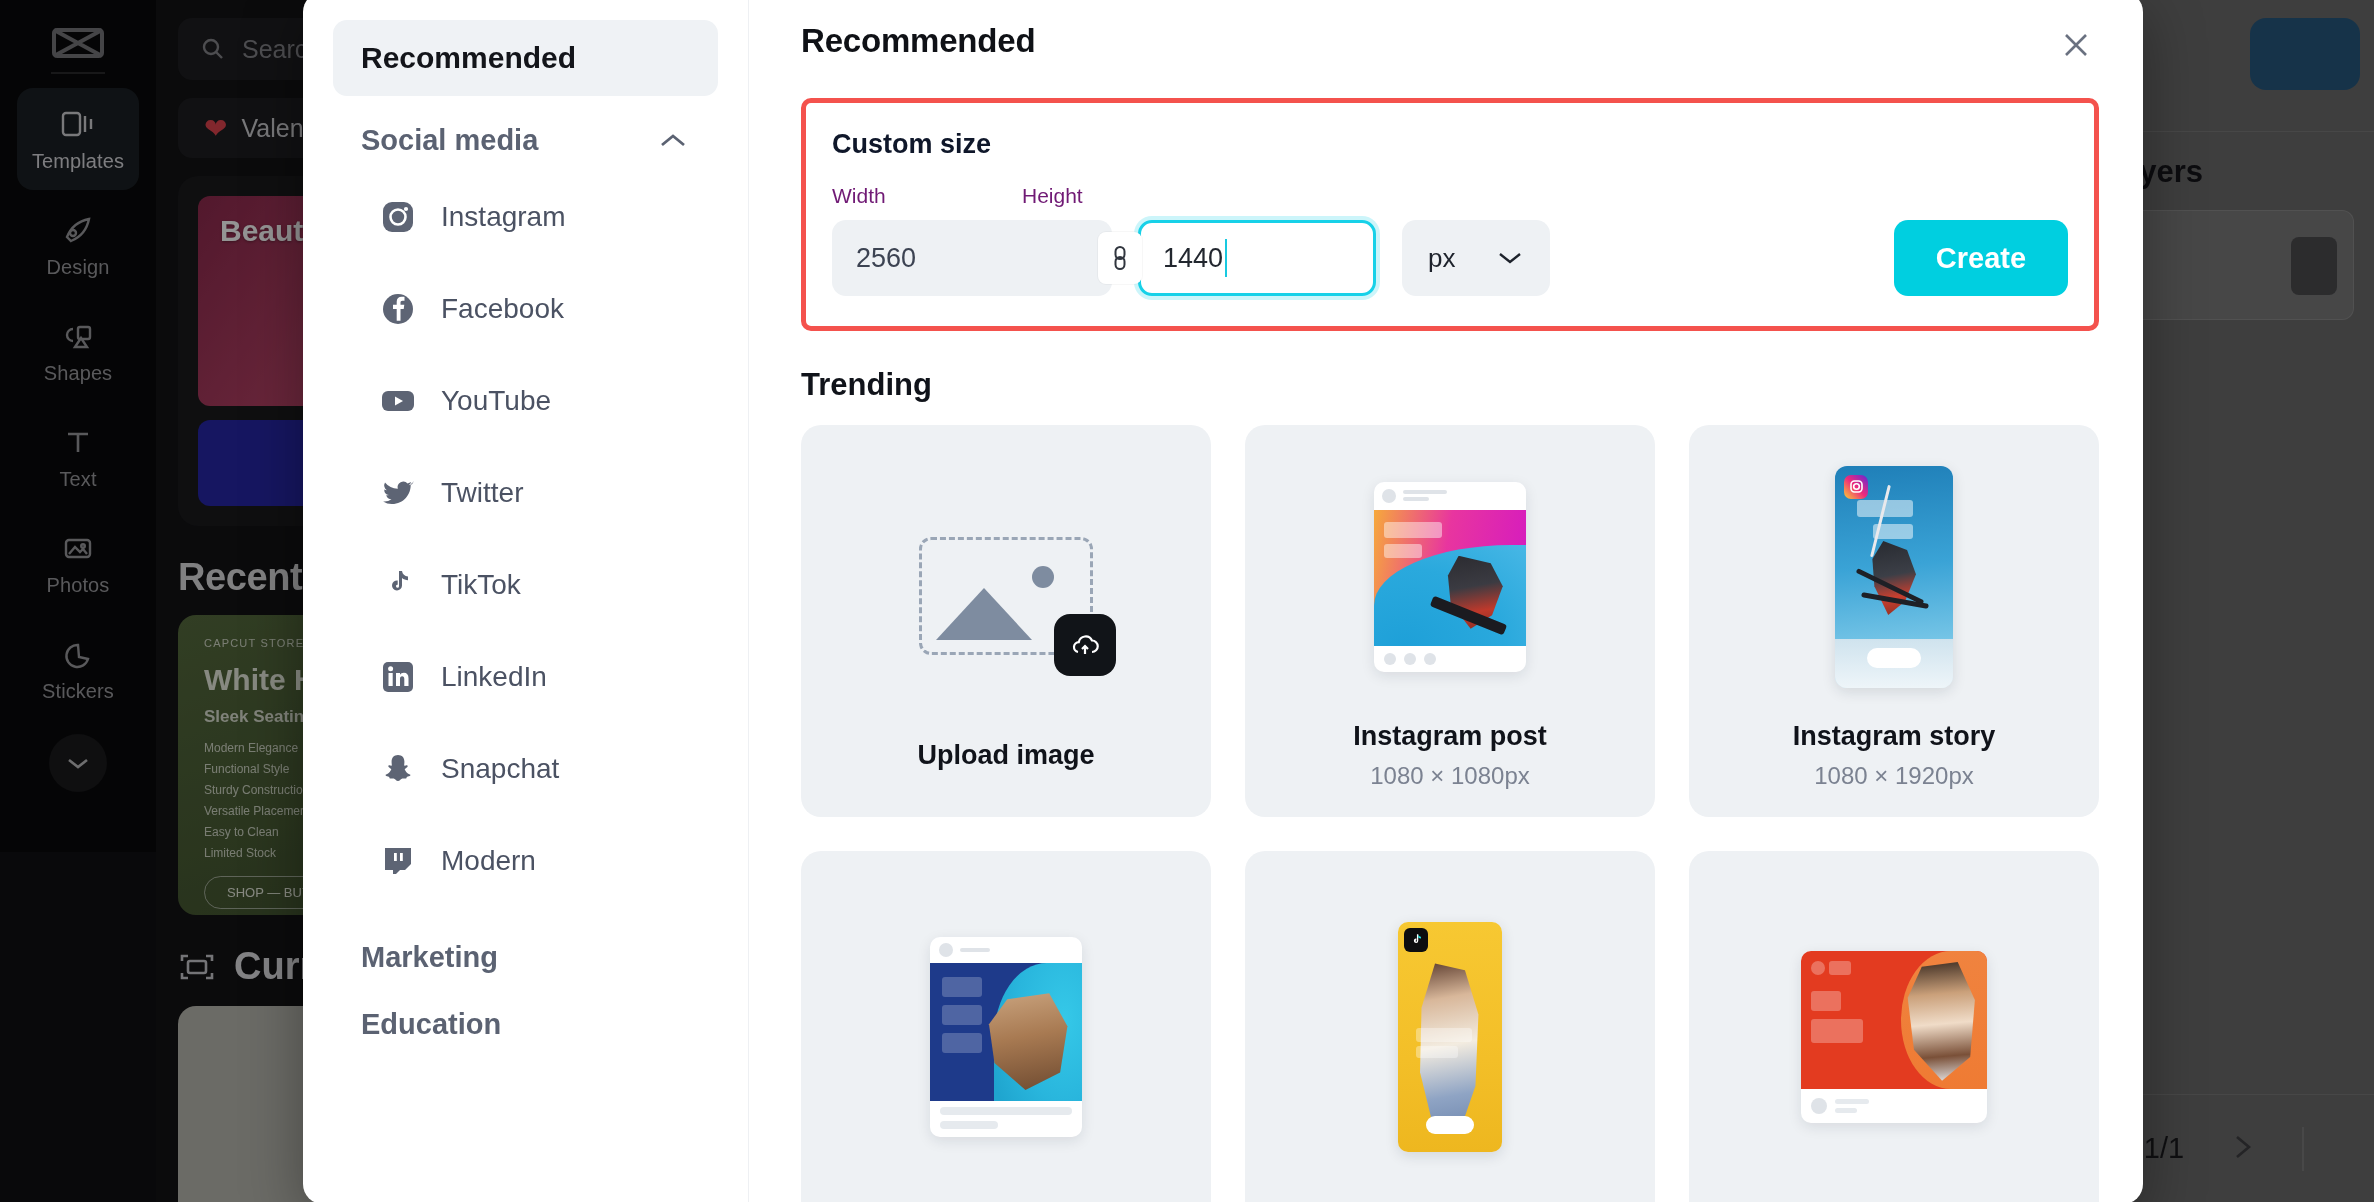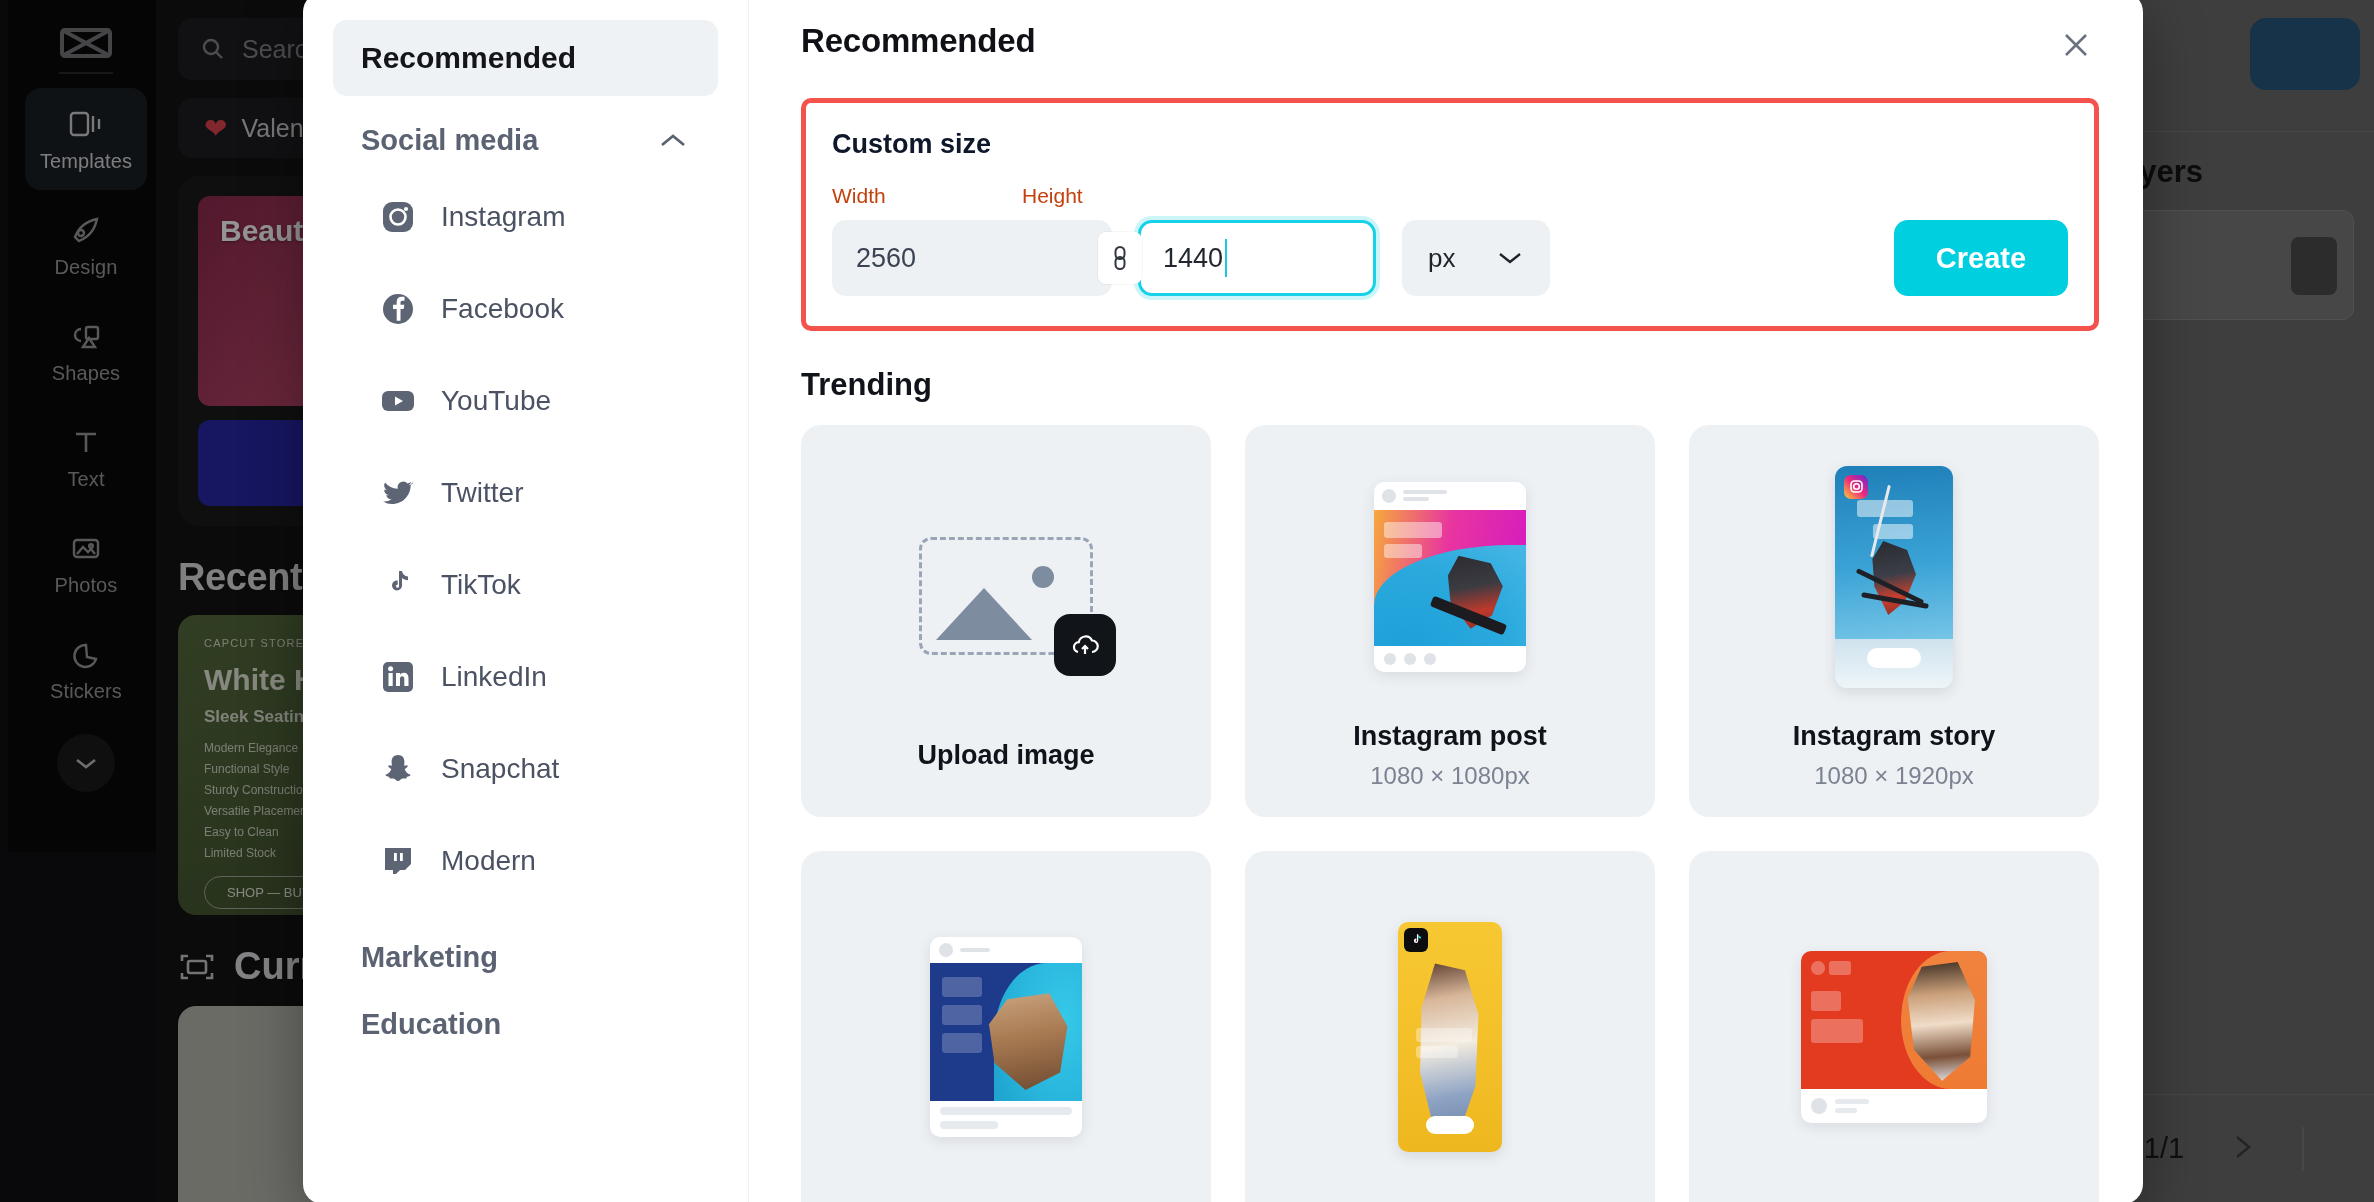--- a/index.html
+++ b/index.html
@@ -8,21 +8,21 @@
     overflow: hidden;
     font-family: "Liberation Sans", sans-serif;
     background: #0b0b0c;
   }
 
   
   #app-shell { position: absolute; inset: 0; background: #111113; }
 
   
   #left-rail {
-    position: absolute; left: 8px; top: 0; width: 156px; height: 852px;
+    position: absolute; left: 0; top: 0; width: 156px; height: 852px;
     background: #0a0a0b;
     display: flex; flex-direction: column; align-items: center;
     padding-top: 18px;
   }
   #brand-logo { width: 66px; height: 50px; display:flex; align-items:center; justify-content:center; }
   #rail-divider { width: 54px; height: 2px; background: #2a2a2c; margin: 4px 0 14px; }
   .rail-item {
     width: 122px; height: 102px; border-radius: 16px;
     display: flex; flex-direction: column; align-items: center; justify-content: center;
     gap: 7px; color: #9a9a9e; margin-bottom: 4px;
@@ -135,21 +135,21 @@
   #modal-title { font-size: 33px; font-weight: 800; color:#0f1116; letter-spacing:-.2px; }
   #modal-close { width: 46px; height: 46px; color:#6a7180; display:flex; align-items:center; justify-content:center; }
 
   
   #custom-size {
     margin-top: 30px; border: 5px solid #f4524d; border-radius: 10px;
     padding: 26px 26px 30px 26px;
   }
   #custom-size-title { font-size: 27px; font-weight: 700; color:#0f172a; }
   #size-labels { display:flex; margin-top: 24px; }
-  .size-label { font-size: 21px; color:#c2410c; }
+  .size-label { font-size: 21px; color:#701a75; }
   #lbl-width { width: 190px; }
   #size-row { display:flex; align-items:center; margin-top: 12px; }
   #width-field {
     width: 280px; height: 76px; border-radius: 14px; background: #eef1f4;
     display:flex; align-items:center; padding: 0 24px; font-size: 27px; color:#3c4352;
   }
   #link-toggle {
     width: 44px; height: 52px; margin-left: -14px; border-radius: 8px; background:#fff;
     display:flex; align-items:center; justify-content:center; color:#31363f; z-index:2;
     box-shadow: 0 0 0 1px rgba(0,0,0,.03);

